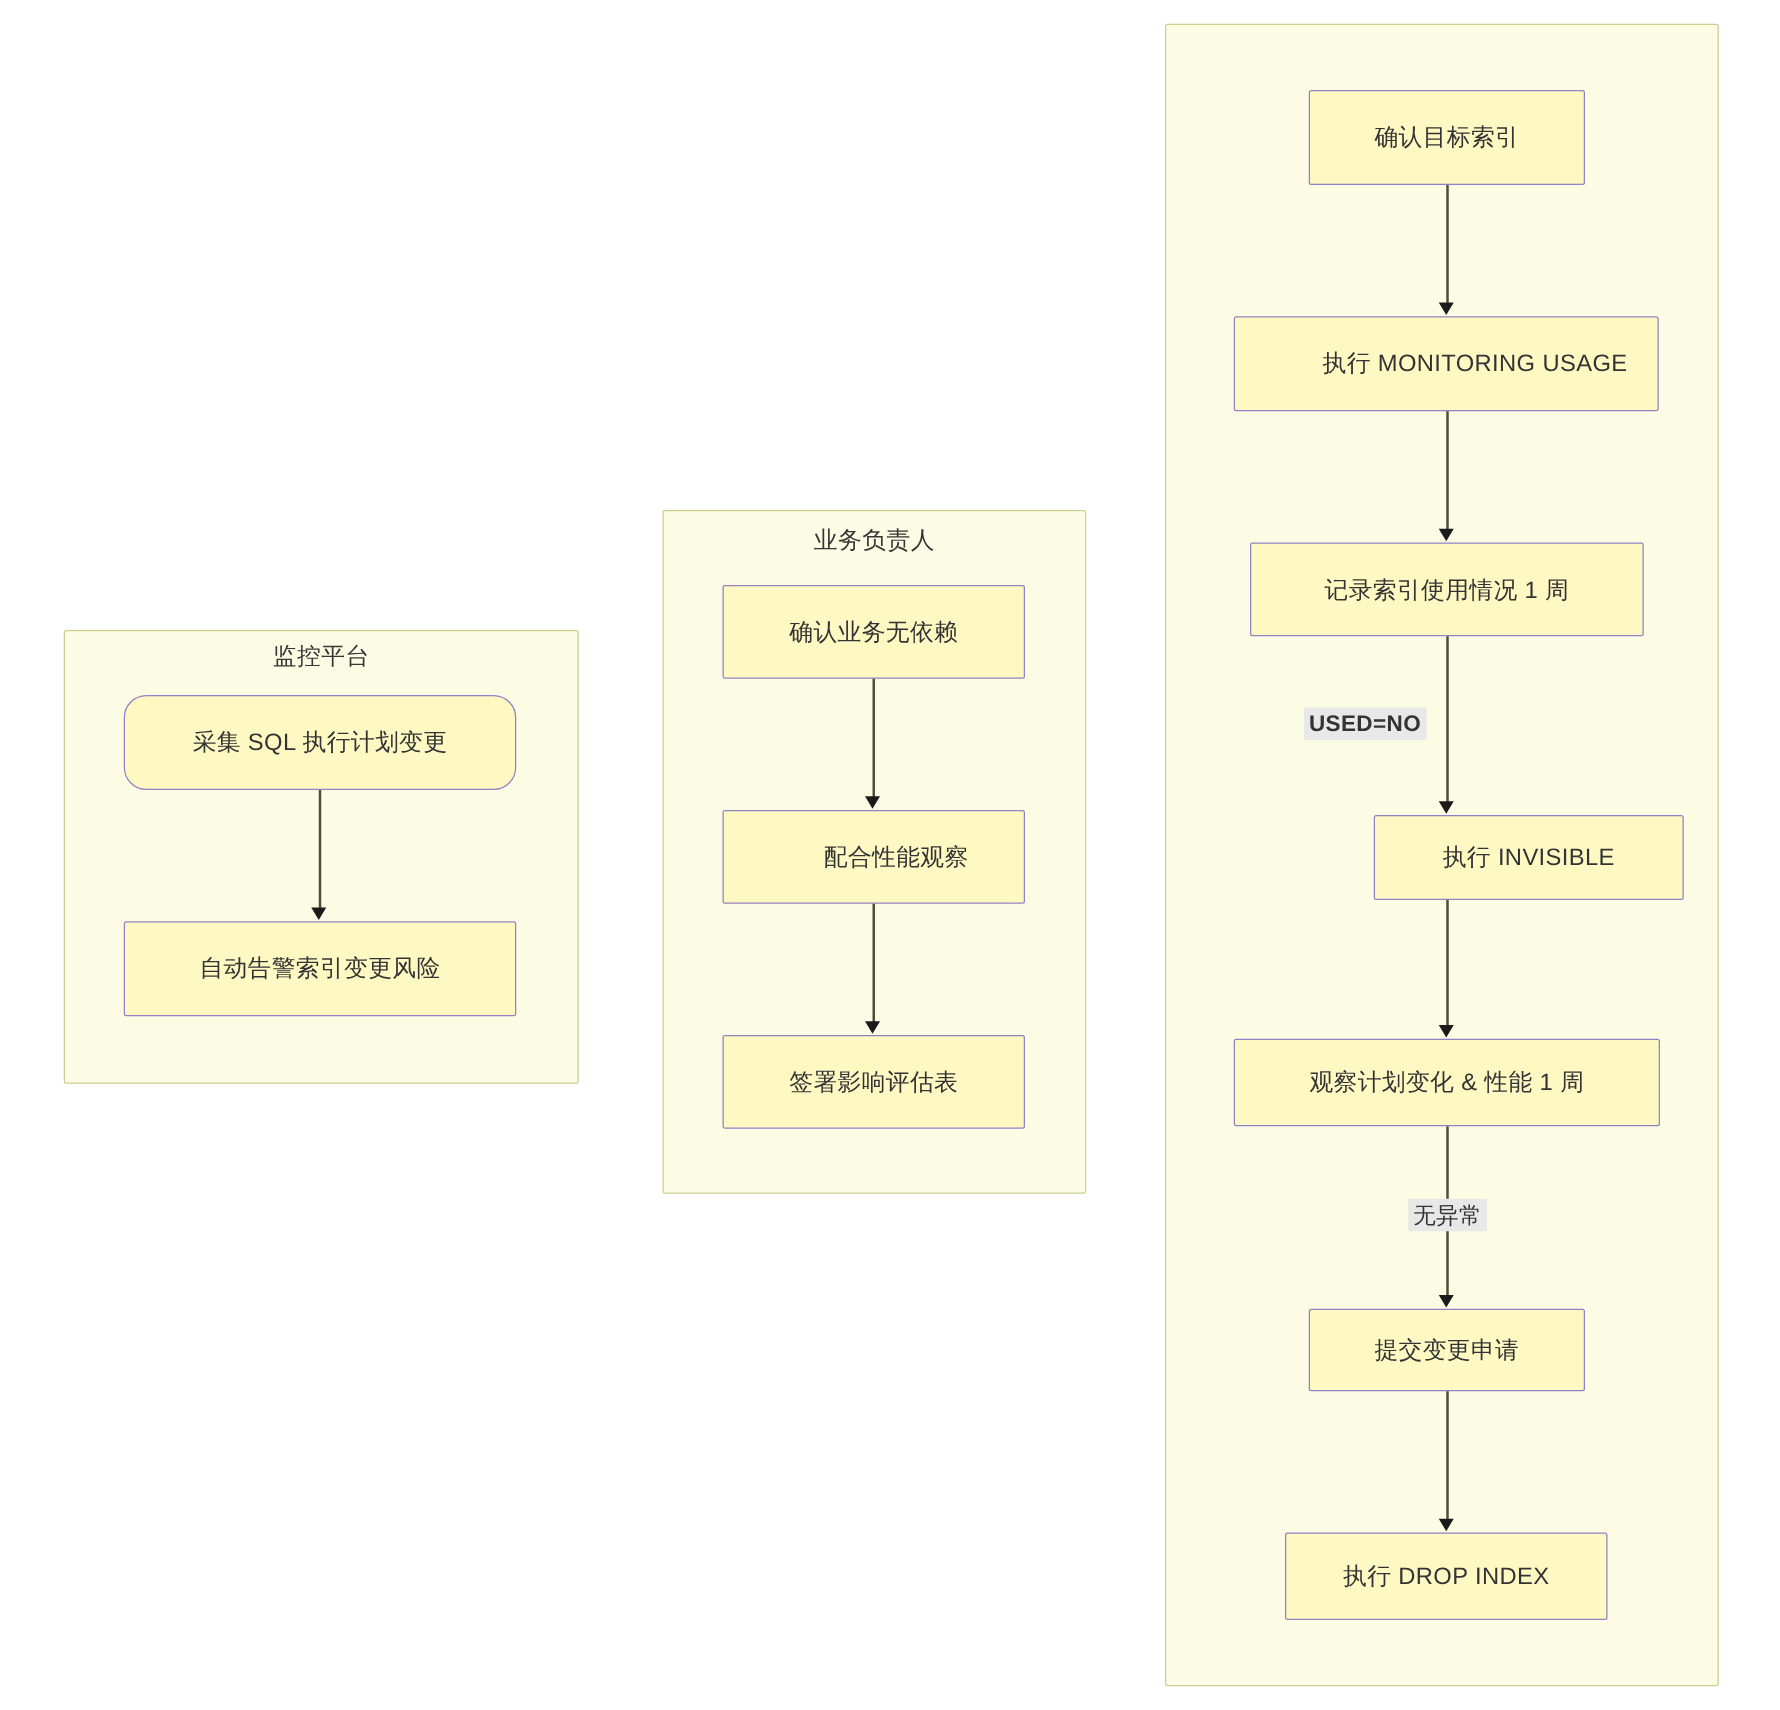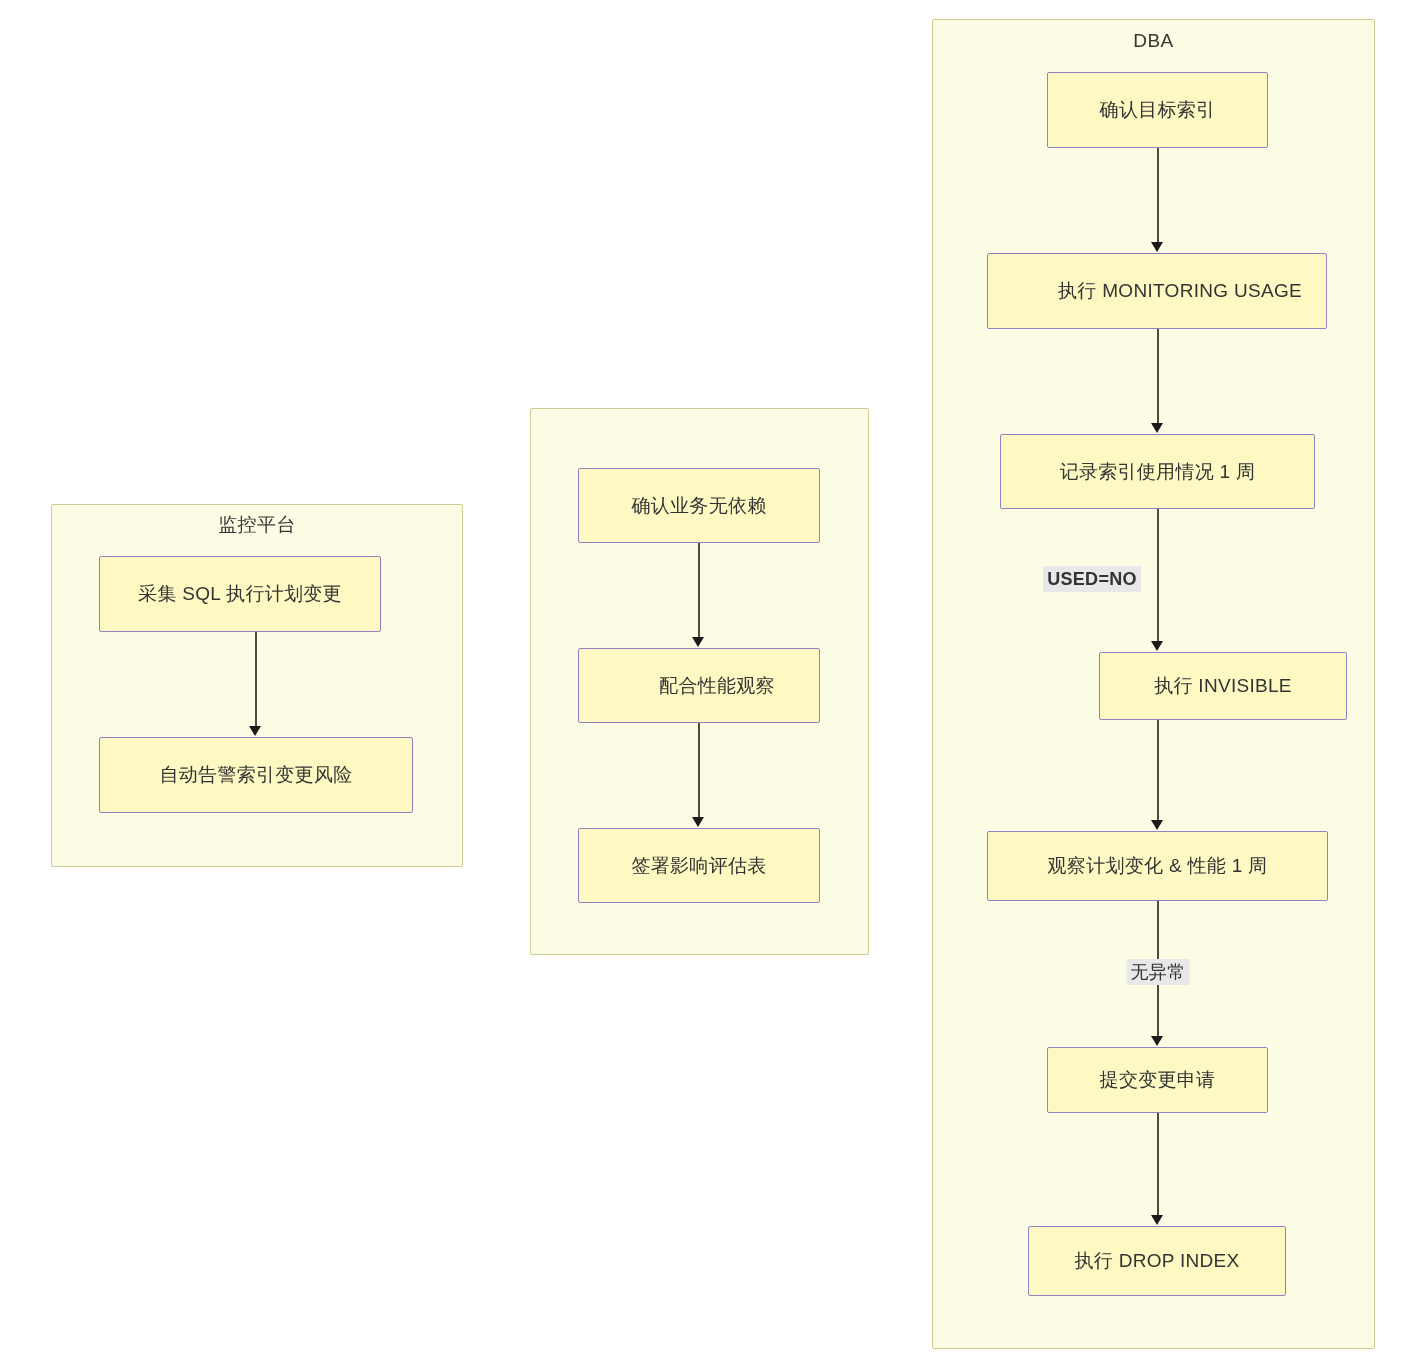--- a/index.html
+++ b/index.html
@@ -81,43 +81,43 @@
   }
 </style>
 </head>
 <body>
 
 <div id="canvas">
 
   <div class="lane" style="left:51px; top:504px; width:412px; height:363px;"></div>
   <div class="lane-title" style="left:51px; width:412px; top:512px;">监控平台</div>
 
-  <div class="node" style="left:99px; top:556px; width:282px; height:76px;">采集 SQL 执行计划变更</div>
+  <div class="node" style="left:99px; top:556px; width:314px; height:76px;border-radius:18px;">采集 SQL 执行计划变更</div>
 
   <div class="edge-line" style="left:255px; top:632px; height:96px;"></div>
   <div class="edge-head" style="left:249px; top:726px;"></div>
 
   <div class="node" style="left:99px; top:737px; width:314px; height:76px;">自动告警索引变更风险</div>
 
   <div class="lane" style="left:530px; top:408px; width:339px; height:547px;"></div>
+  <div class="lane-title" style="left:530px; width:339px; top:419px;">业务负责人</div>
 
   <div class="node" style="left:578px; top:468px; width:242px; height:75px;">确认业务无依赖</div>
 
   <div class="edge-line" style="left:698px; top:543px; height:96px;"></div>
   <div class="edge-head" style="left:692px; top:637px;"></div>
 
   <div class="node" style="left:578px; top:648px; width:242px; height:75px;padding-left:36px;">配合性能观察</div>
 
   <div class="edge-line" style="left:698px; top:723px; height:96px;"></div>
   <div class="edge-head" style="left:692px; top:817px;"></div>
 
   <div class="node" style="left:578px; top:828px; width:242px; height:75px;">签署影响评估表</div>
 
   <div class="lane" style="left:932px; top:19px; width:443px; height:1330px;"></div>
-  <div class="lane-title" style="left:932px; width:443px; top:30px;">DBA</div>
 
   <div class="node" style="left:1047px; top:72px; width:221px; height:76px;">确认目标索引</div>
 
   <div class="edge-line" style="left:1157px; top:148px; height:96px;"></div>
   <div class="edge-head" style="left:1151px; top:242px;"></div>
 
   <div class="node" style="left:987px; top:253px; width:340px; height:76px;padding-left:46px;">执行 MONITORING USAGE</div>
 
   <div class="edge-line" style="left:1157px; top:329px; height:96px;"></div>
   <div class="edge-head" style="left:1151px; top:423px;"></div>

